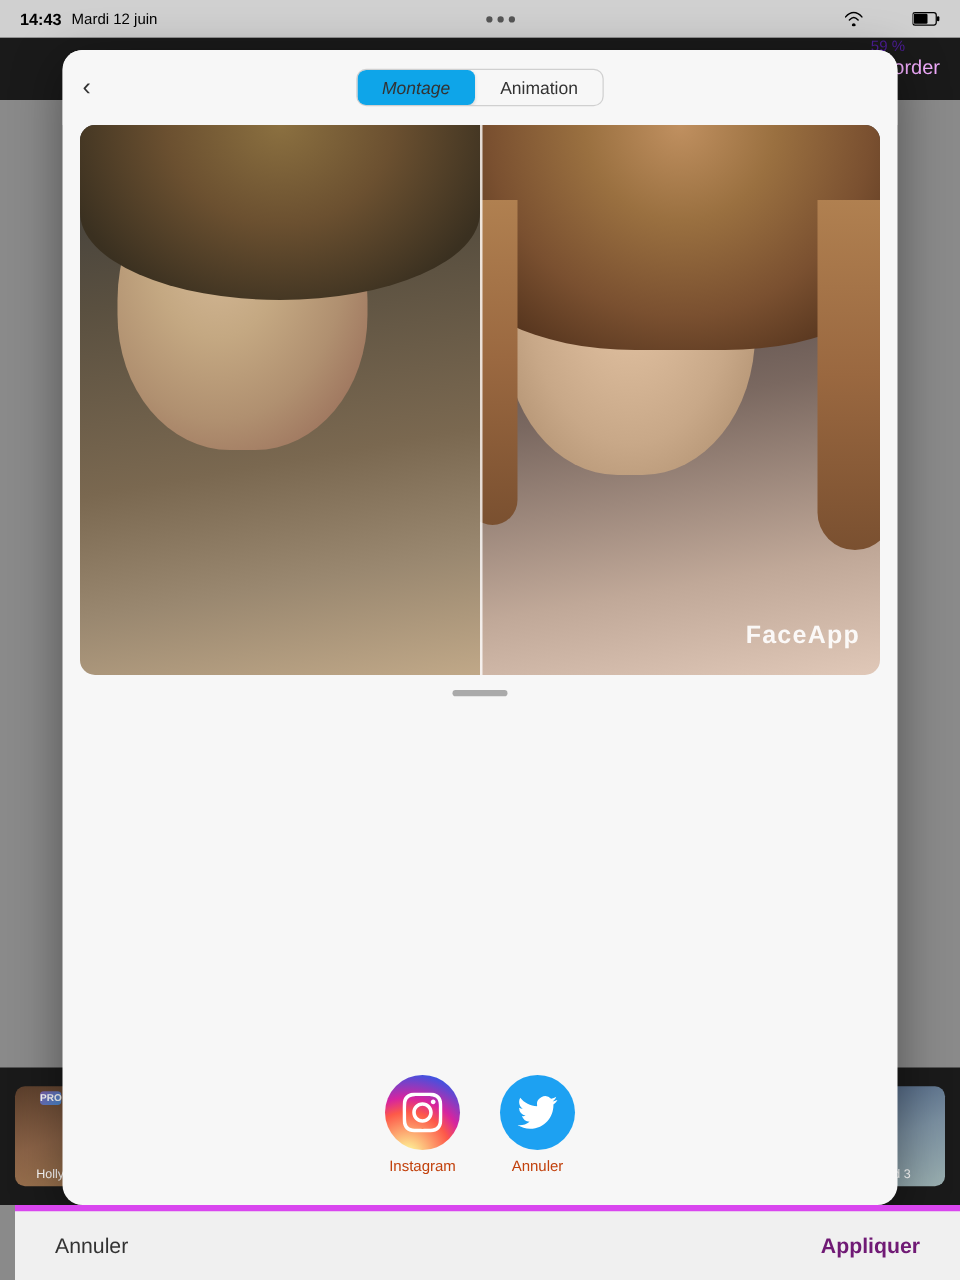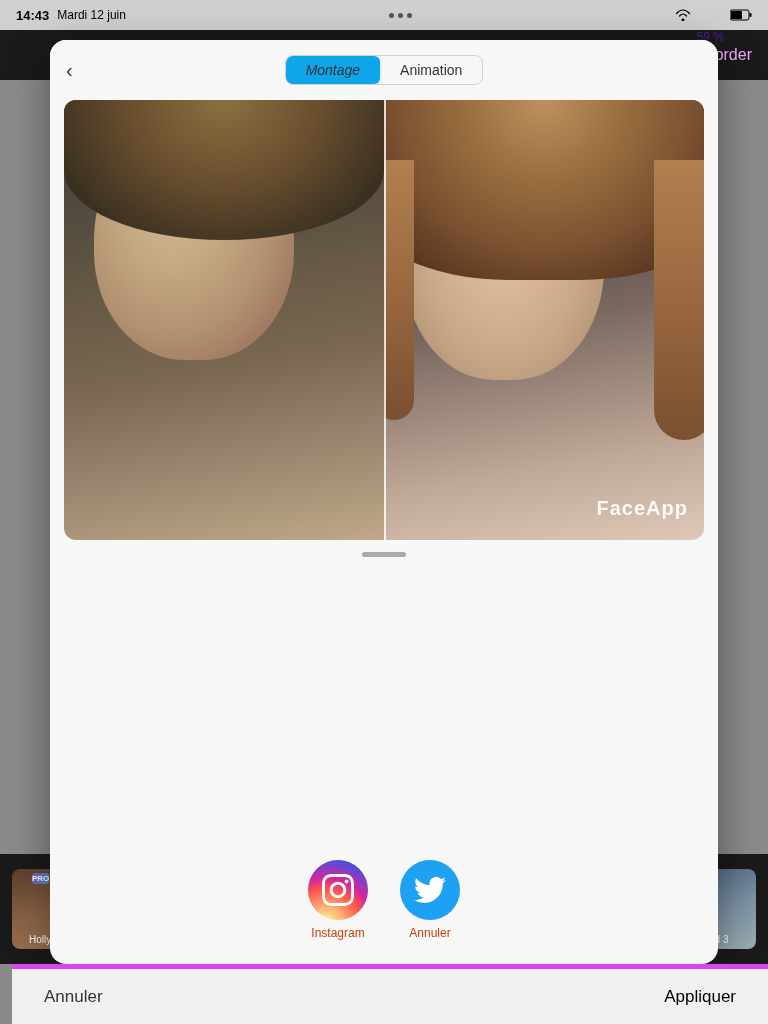--- a/index.html
+++ b/index.html
@@ -119,22 +119,22 @@
       padding: 0 32px;
       z-index: 200;
     }
     .action-cancel {
       font-size: 17px;
       color: #333;
       font-weight: 400;
     }
     .action-apply {
       font-size: 17px;
-      color: #000000;
-      font-weight: 400;
+      color: #701a75;
+      font-weight: 700;
     }
 
     
     .modal {
       position: absolute;
       top: 40px;
       left: 50px;
       right: 50px;
       bottom: 60px;
       background: #f7f7f7;

